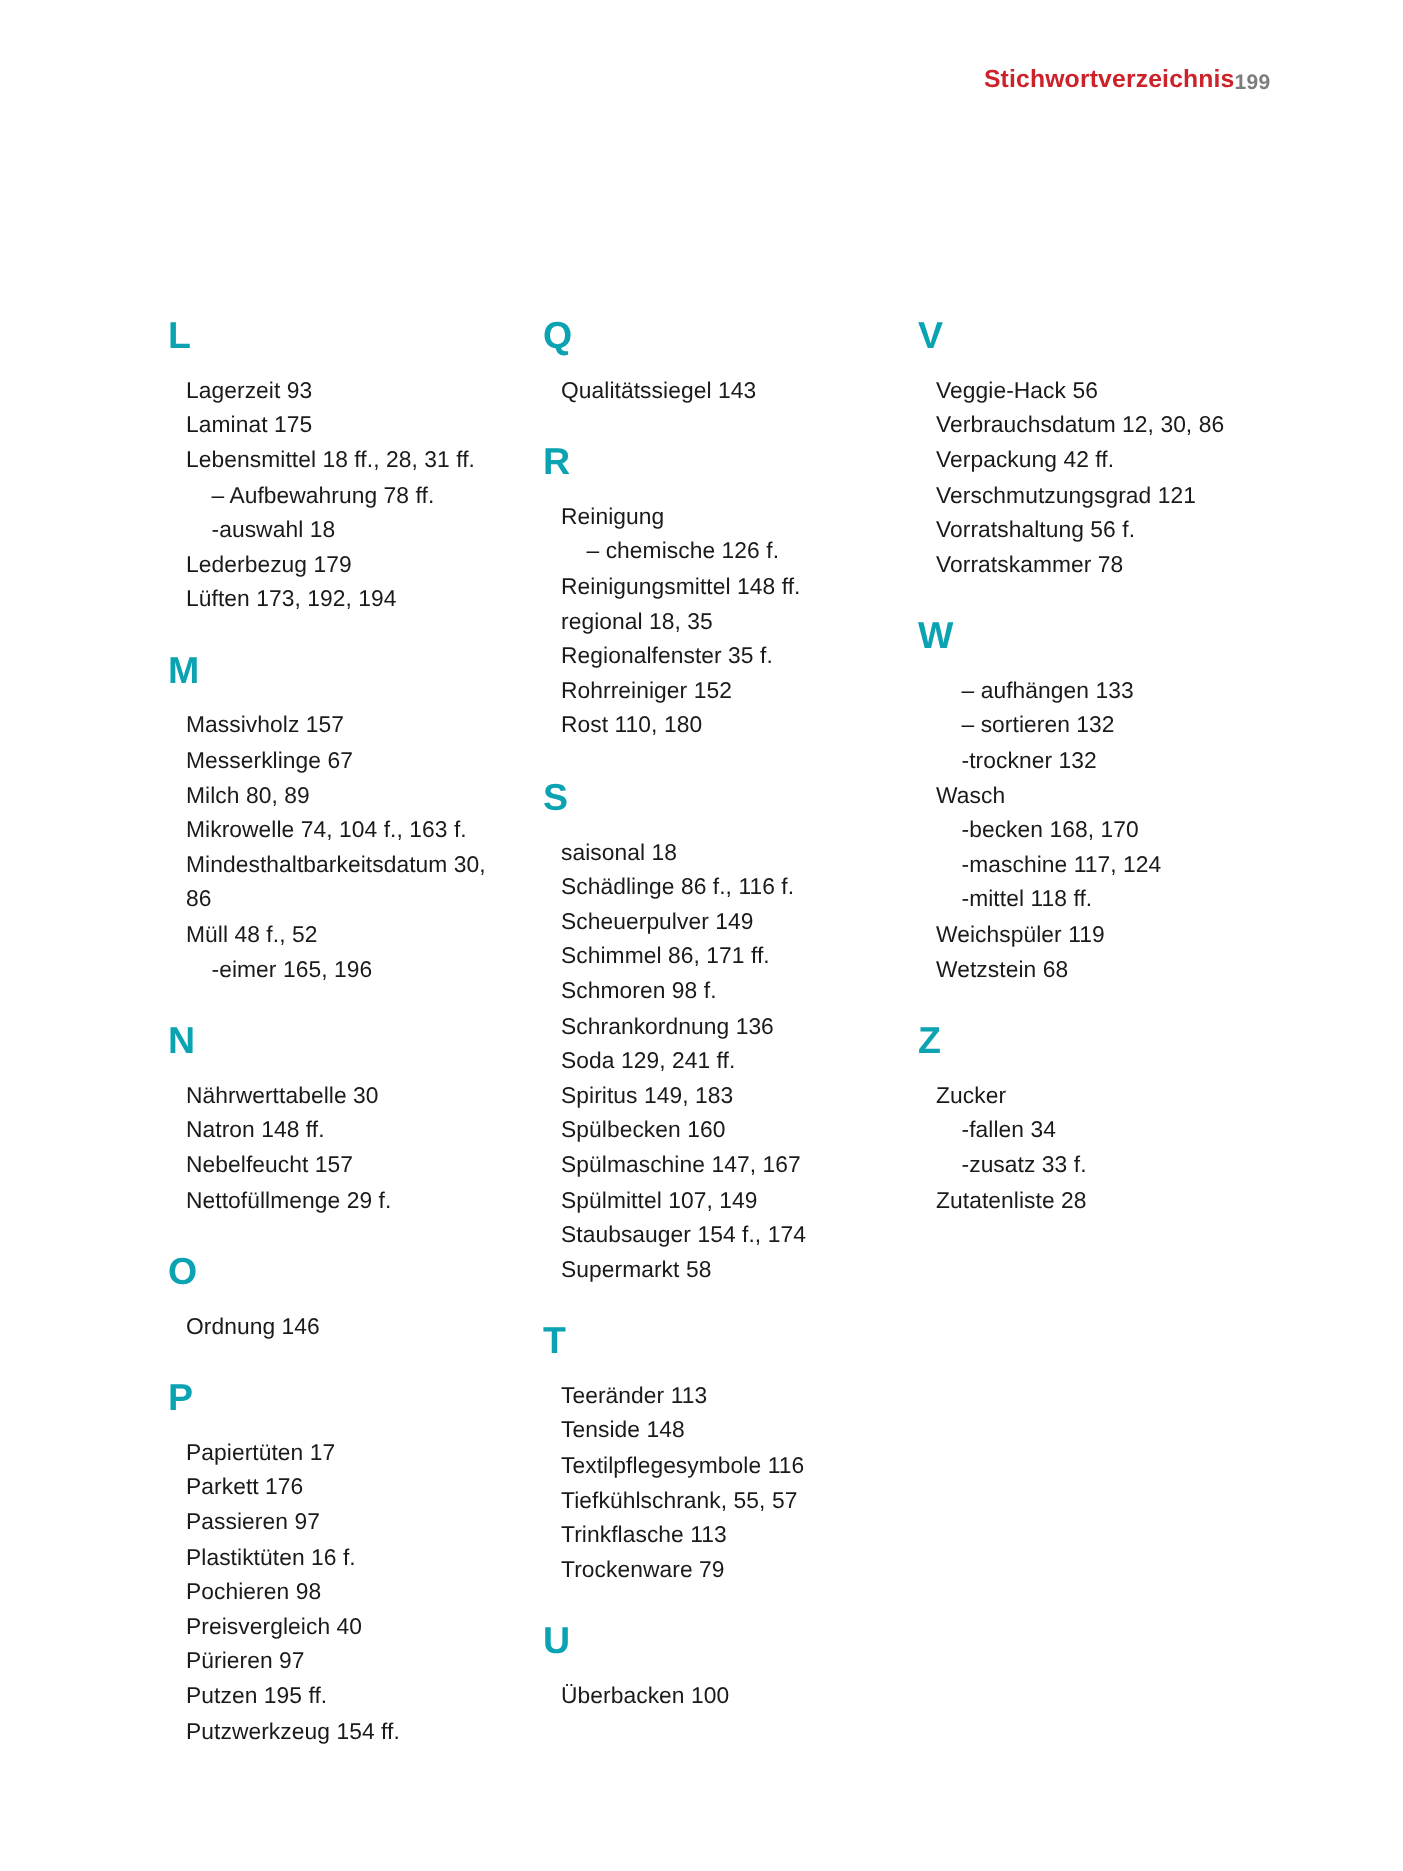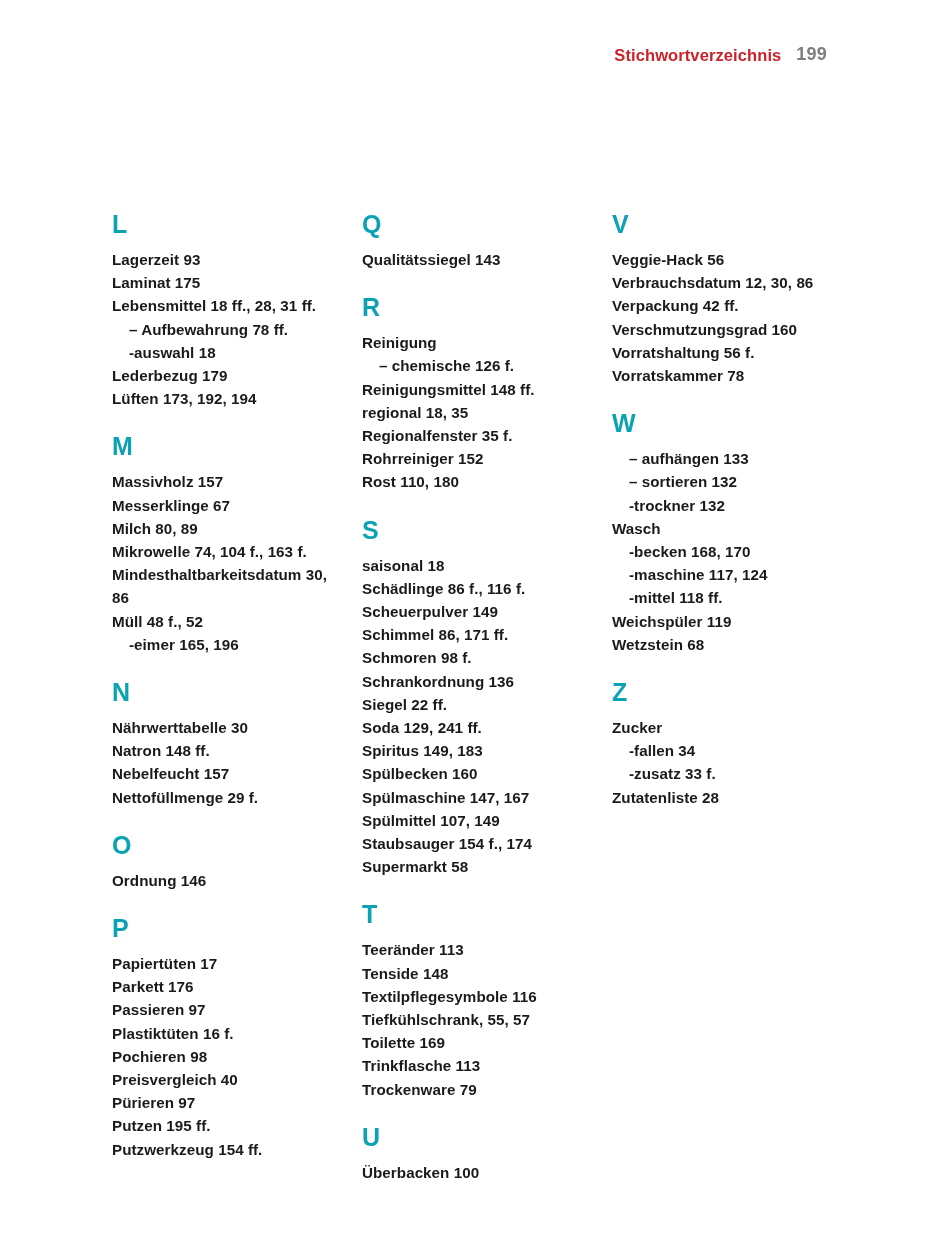--- a/index.html
+++ b/index.html
@@ -13,35 +13,34 @@
     font-family: "Liberation Sans", sans-serif;
     color: #1a1a1a;
     position: relative;
     overflow: hidden;
   }
 
   
   .running-head {
     position: absolute;
     top: 44px;
-    right: 108px;
+    right: 88px;
     display: flex;
-    align-items: flex-end;
-    gap: 15px;
+    align-items: center;
     white-space: nowrap;
   }
   .running-head .rh-title {
     color: #cc2229;
     font-size: 16.5px;
     font-weight: 600;
     letter-spacing: 0.1px;
   }
   .running-head .rh-page {
     color: #7d7d7d;
-    font-size: 18px;
+    font-size: 14px;
     font-weight: bold;
     letter-spacing: 0.2px;
   }
 
   
   .index-body {
     position: absolute;
     top: 212px;
     left: 112px;
     width: 760px;
@@ -64,23 +63,22 @@
     line-height: 1;
     margin: 0 0 11px 0;
     letter-spacing: 0.3px;
   }
   .letter-section + .letter-section .letter-heading {
     margin-top: 24px;
   }
 
   .entry-list {
     list-style: none;
-    margin: 0;
+    margin: 12px;
     padding: 0;
-    font-weight: bold;
   }
   .entry {
     font-size: 15.2px;
     line-height: 23.2px;
     color: #1a1a1a;
     letter-spacing: 0.05px;
   }
   .entry.sub {
     padding-left: 17px;
   }
@@ -170,57 +168,55 @@
       </div>
       <div class="letter-section">
         <div class="letter-heading">S</div>
         <ul class="entry-list">
           <li class="entry">saisonal 18</li>
           <li class="entry">Schädlinge 86 f., 116 f.</li>
           <li class="entry">Scheuerpulver 149</li>
           <li class="entry">Schimmel 86, 171 ff.</li>
           <li class="entry">Schmoren 98 f.</li>
           <li class="entry">Schrankordnung 136</li>
-          <li class="entry">Siegel 22 ff.</li>
           <li class="entry">Soda 129, 241 ff.</li>
           <li class="entry">Spiritus 149, 183</li>
           <li class="entry">Spülbecken 160</li>
           <li class="entry">Spülmaschine 147, 167</li>
           <li class="entry">Spülmittel 107, 149</li>
           <li class="entry">Staubsauger 154 f., 174</li>
           <li class="entry">Supermarkt 58</li>
         </ul>
       </div>
       <div class="letter-section">
         <div class="letter-heading">T</div>
         <ul class="entry-list">
           <li class="entry">Teeränder 113</li>
           <li class="entry">Tenside 148</li>
           <li class="entry">Textilpflegesymbole 116</li>
           <li class="entry">Tiefkühlschrank, 55, 57</li>
-          <li class="entry">Toilette 169</li>
           <li class="entry">Trinkflasche 113</li>
           <li class="entry">Trockenware 79</li>
         </ul>
       </div>
       <div class="letter-section">
         <div class="letter-heading">U</div>
         <ul class="entry-list">
           <li class="entry">Überbacken 100</li>
         </ul>
       </div>
     </div>
   <div class="index-column col-3">
       <div class="letter-section">
         <div class="letter-heading">V</div>
         <ul class="entry-list">
           <li class="entry">Veggie-Hack 56</li>
           <li class="entry">Verbrauchsdatum 12, 30, 86</li>
           <li class="entry">Verpackung 42 ff.</li>
-          <li class="entry">Verschmutzungsgrad 160</li>
+          <li class="entry">Verschmutzungsgrad 121</li>
           <li class="entry">Vorratshaltung 56 f.</li>
           <li class="entry">Vorratskammer 78</li>
         </ul>
       </div>
       <div class="letter-section">
         <div class="letter-heading">W</div>
         <ul class="entry-list">
           <li class="entry sub">– aufhängen 133</li>
           <li class="entry sub">– sortieren 132</li>
           <li class="entry sub">-trockner 132</li>

